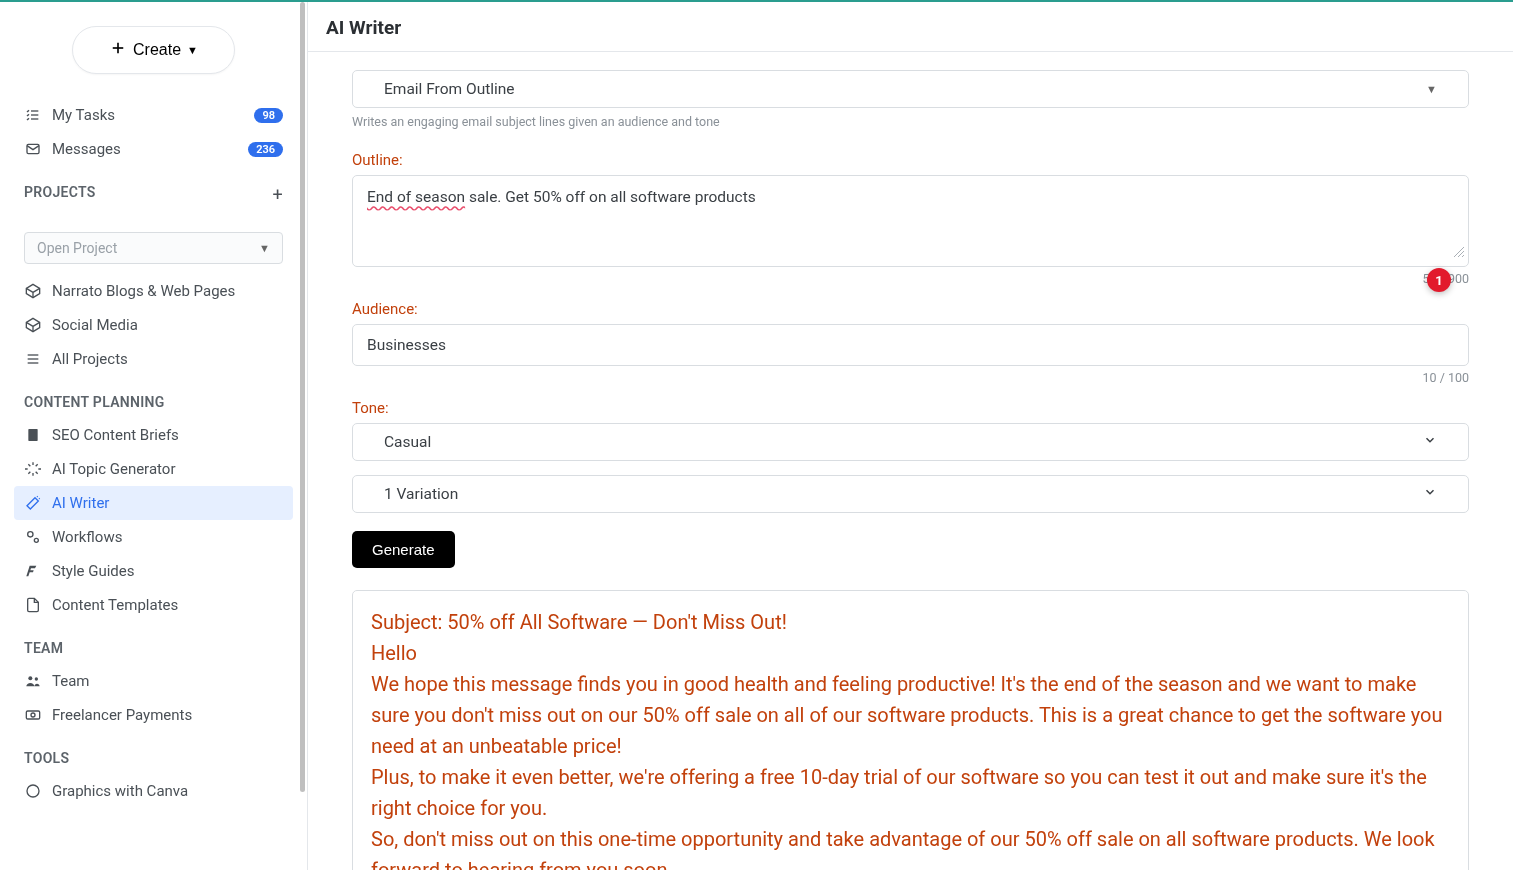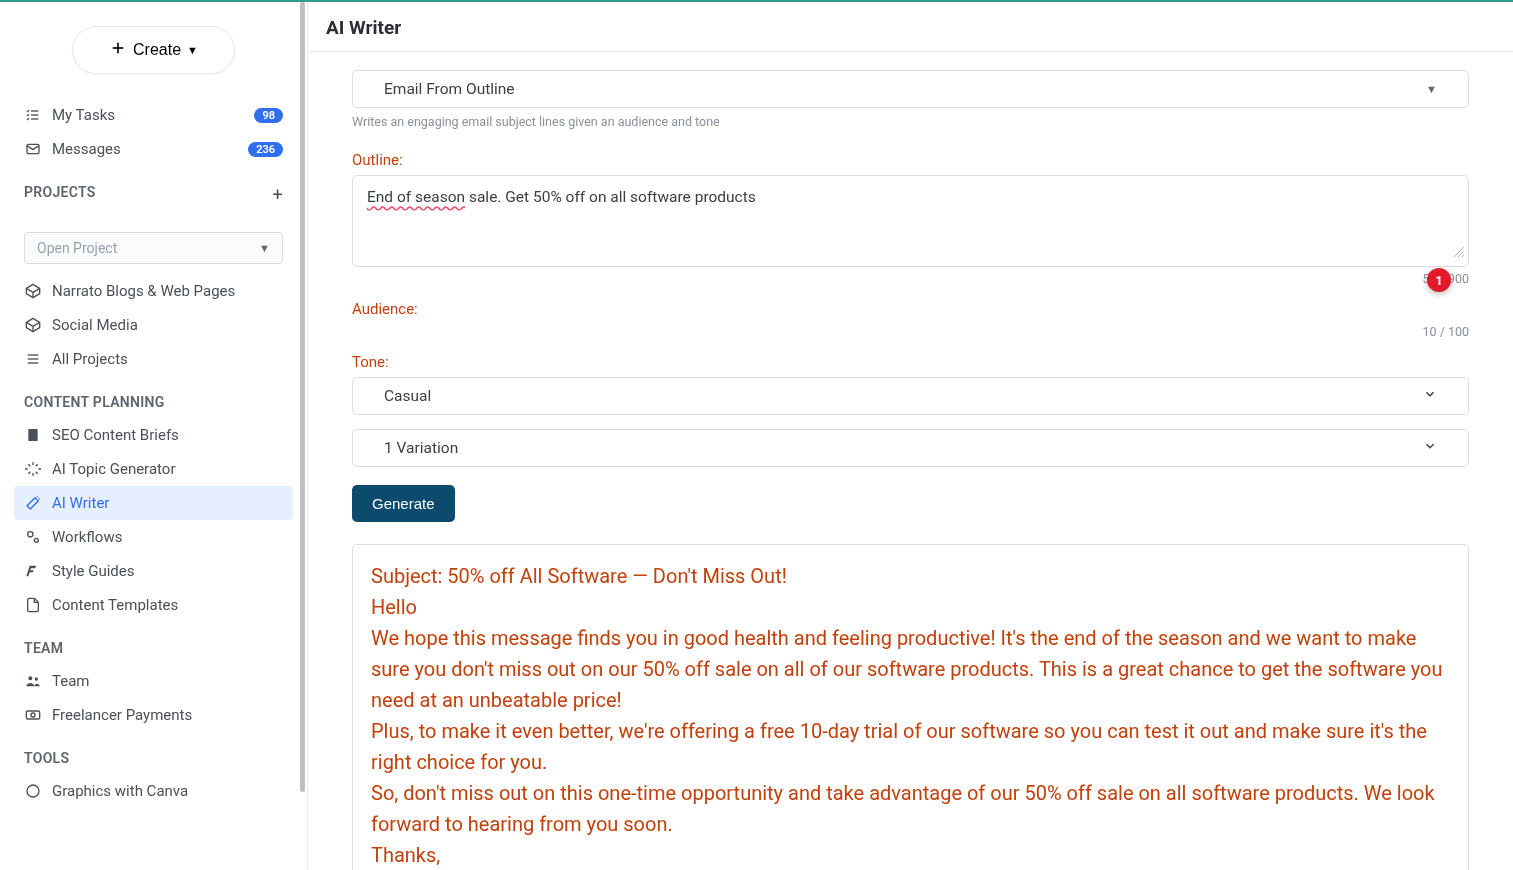--- a/index.html
+++ b/index.html
@@ -141,21 +141,21 @@
 
   .error-underline {
     text-decoration: underline;
     text-decoration-style: wavy;
     text-decoration-color: #e94f6d;
     text-underline-offset: 3px;
   }
 
   .generate-btn {
     margin-top: 18px;
-    background: #0c4a6e;
+    background: #000000;
     color: #fff;
     border: none;
     padding: 10px 20px;
     font-size: 15px;
     border-radius: 5px;
     cursor: pointer;
   }
 
   .output-box {
     margin-top: 22px;
@@ -392,20 +392,21 @@
         <span style="position:absolute; right:4px; bottom:2px; color:#aab0b6;">
           <svg width="10" height="10" viewBox="0 0 10 10">
               <path d="M0 10 L10 0 M4 10 L10 4 M8 10 L10 8" stroke="#aab0b6" stroke-width="1"></path>
             </svg>
         </span>
       </div>
       <div class="char-count">56 / 900</div>
 
       
       <div class="field-label">Audience:</div>
+      <input class="input-box" type="text" value="Businesses" style="">
       <div class="char-count">10 / 100</div>
 
       
       <div class="field-label">Tone:</div>
       <div class="select-box">
         <span>Casual</span>
         <span class="select-chevron">
           <svg viewBox="0 0 24 24" fill="none" stroke="currentColor" stroke-width="2.5">
               <polyline points="6 9 12 15 18 9"></polyline>
             </svg>

